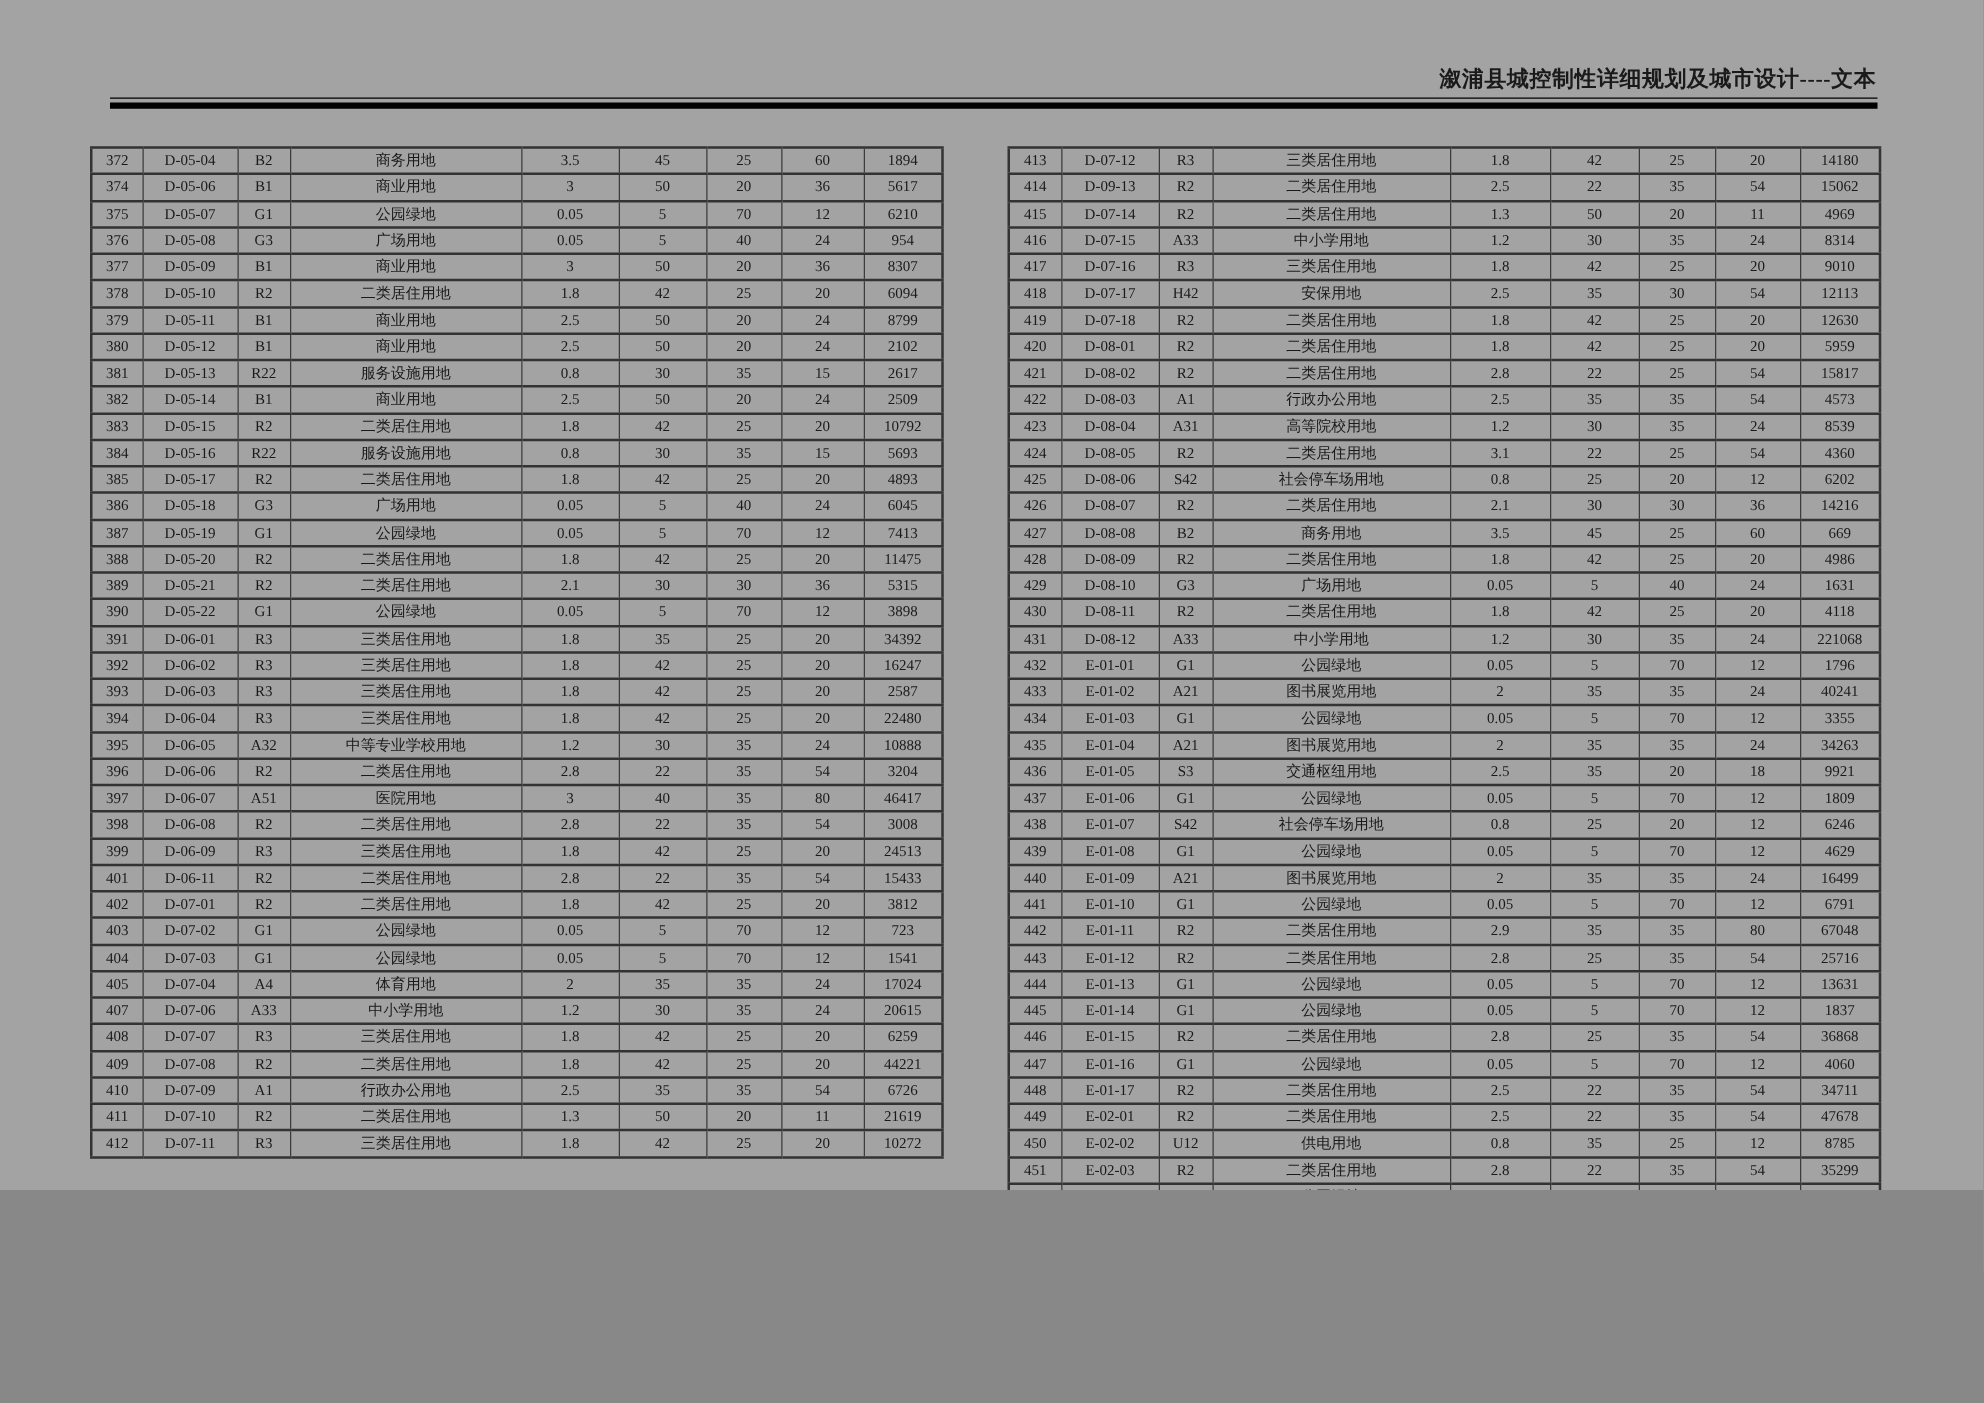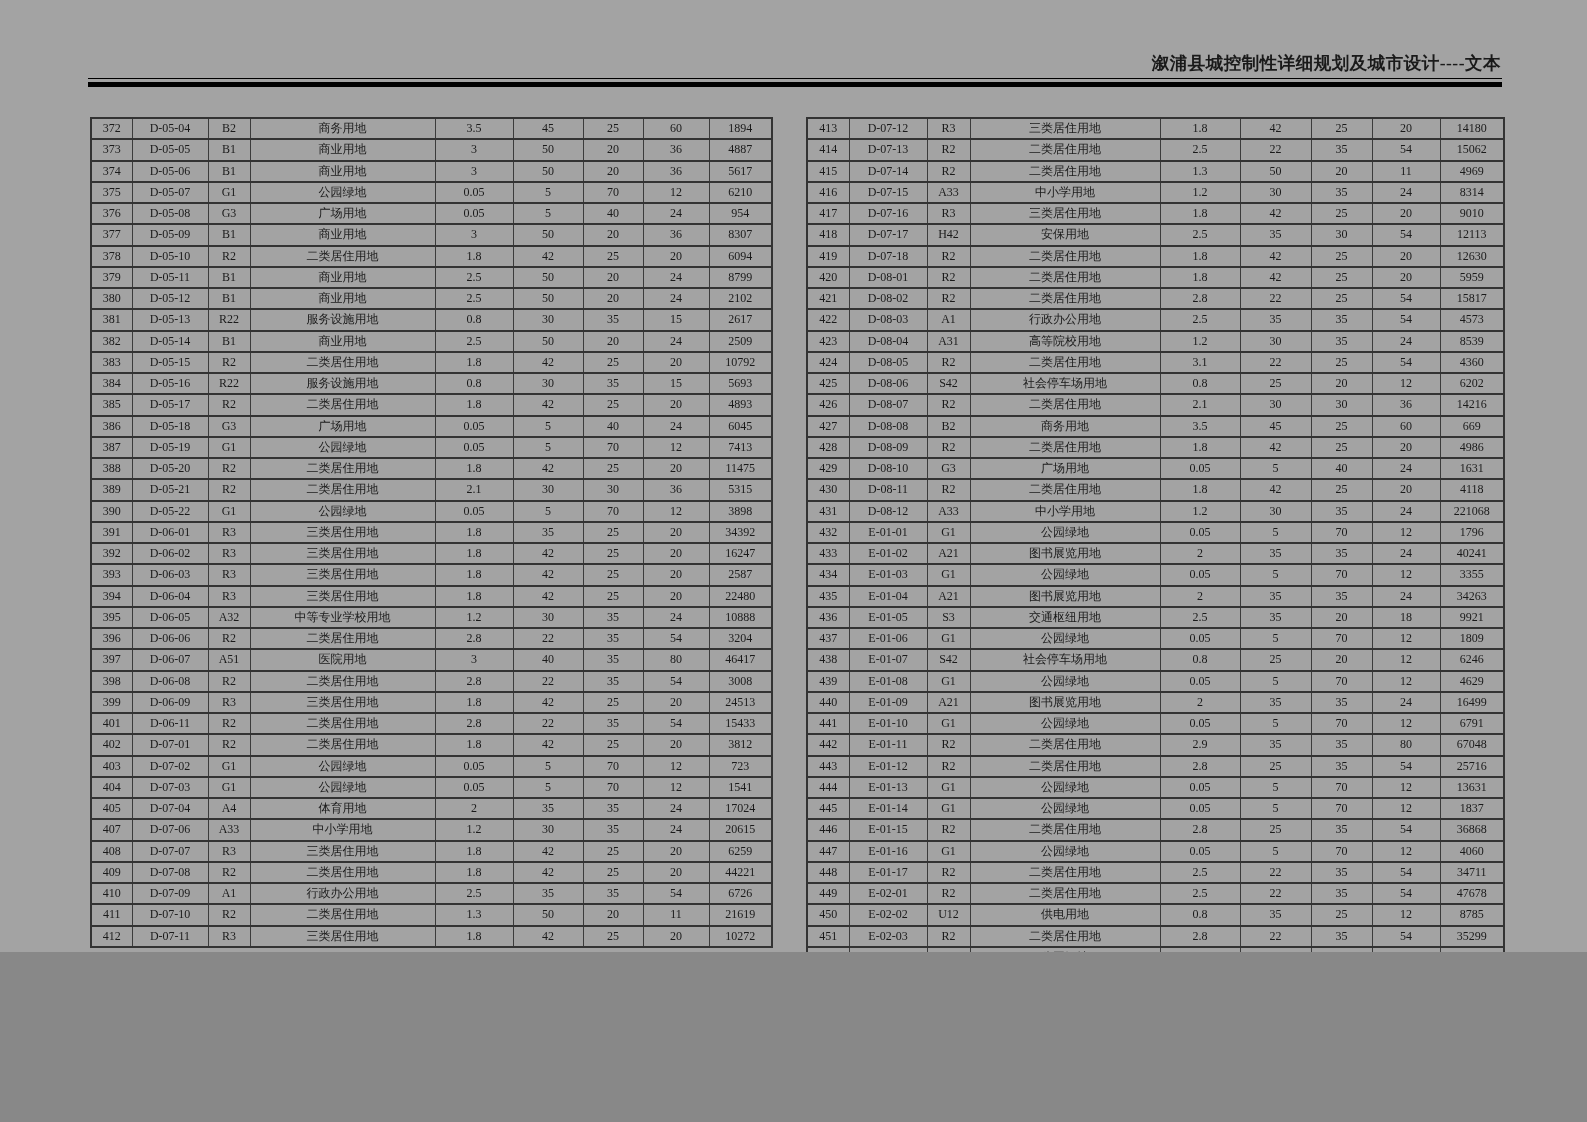--- a/index.html
+++ b/index.html
@@ -32,21 +32,21 @@
     background:#000;
   }
   
   table.land-table {
     position:absolute;
     top:117px;
     border-collapse:collapse;
     table-layout:fixed;
     font-size:12px;
   }
-  table.tbl-left  { left:90px;  width:681px; }
+  table.tbl-left  { left:72px;  width:681px; }
   table.tbl-right { left:806px; width:697px; }
   table.land-table td {
     border-left:1px solid #3c3c3c;
     border-right:1px solid #3c3c3c;
     border-top:2px solid #333;
     border-bottom:2px solid #333;
     height:19.25px;
     padding:0;
     text-align:center;
     white-space:nowrap;
@@ -93,31 +93,20 @@
           <td class="c1">D-05-04</td>
           <td class="c2">B2</td>
           <td class="c3">商务用地</td>
           <td class="c4">3.5</td>
           <td class="c5">45</td>
           <td class="c6">25</td>
           <td class="c7">60</td>
           <td class="c8">1894</td>
         </tr>
         <tr>
-          <td class="c0">373</td>
-          <td class="c1">D-05-05</td>
-          <td class="c2">B1</td>
-          <td class="c3">商业用地</td>
-          <td class="c4">3</td>
-          <td class="c5">50</td>
-          <td class="c6">20</td>
-          <td class="c7">36</td>
-          <td class="c8">4887</td>
-        </tr>
-        <tr>
           <td class="c0">374</td>
           <td class="c1">D-05-06</td>
           <td class="c2">B1</td>
           <td class="c3">商业用地</td>
           <td class="c4">3</td>
           <td class="c5">50</td>
           <td class="c6">20</td>
           <td class="c7">36</td>
           <td class="c8">5617</td>
         </tr>
@@ -539,21 +528,21 @@
           <td class="c2">R3</td>
           <td class="c3">三类居住用地</td>
           <td class="c4">1.8</td>
           <td class="c5">42</td>
           <td class="c6">25</td>
           <td class="c7">20</td>
           <td class="c8">14180</td>
         </tr>
         <tr>
           <td class="c0">414</td>
-          <td class="c1">D-07-13</td>
+          <td class="c1">D-09-13</td>
           <td class="c2">R2</td>
           <td class="c3">二类居住用地</td>
           <td class="c4">2.5</td>
           <td class="c5">22</td>
           <td class="c6">35</td>
           <td class="c7">54</td>
           <td class="c8">15062</td>
         </tr>
         <tr>
           <td class="c0">415</td>

